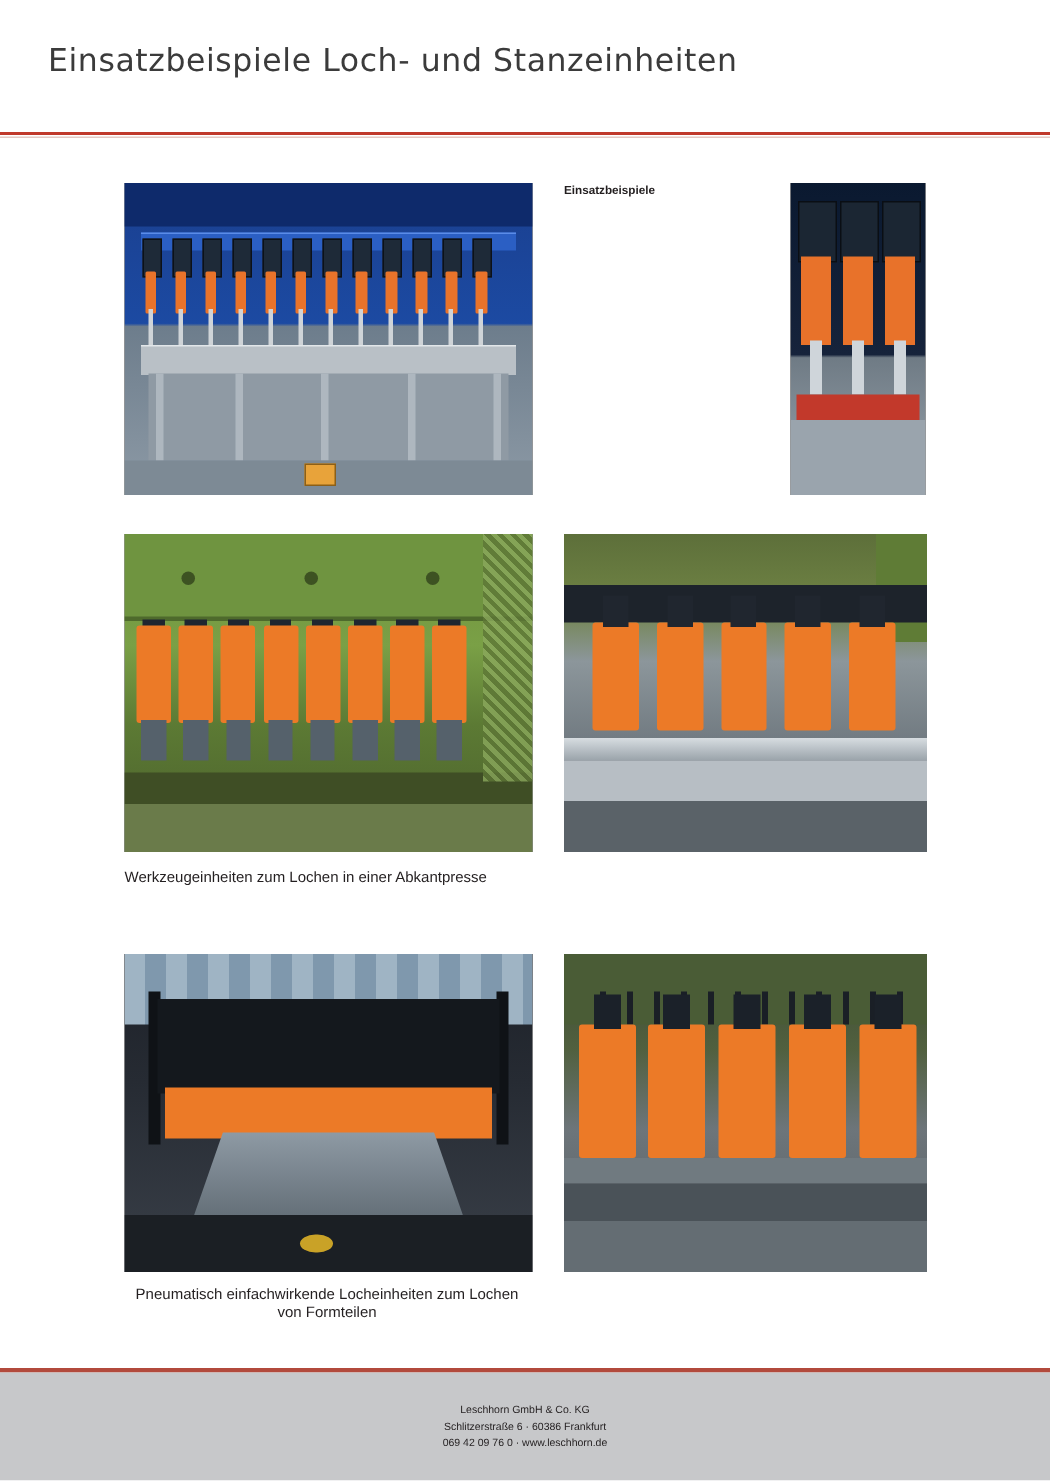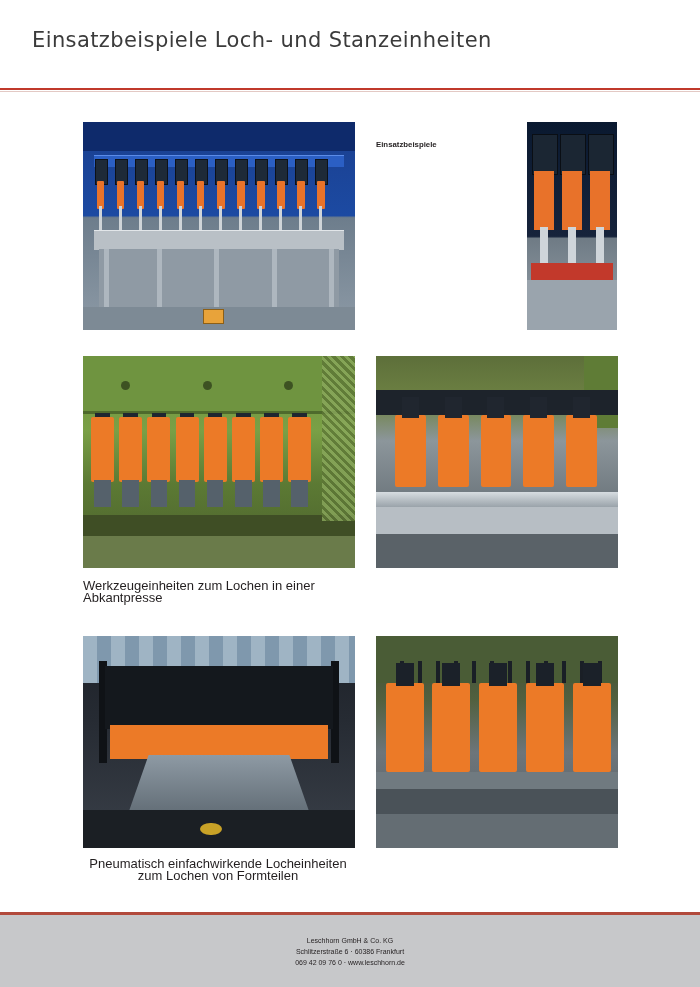--- a/index.html
+++ b/index.html
@@ -92,31 +92,31 @@
   }
 
   
   .figure {
     position: absolute;
     overflow: hidden;
     background: #333;
   }
   .caption {
     position: absolute;
-    font-size: 13px;
+    font-size: 10px;
     line-height: 11.5px;
     color: #231f20;
     font-family: "Liberation Sans", sans-serif;
   }
 
   
   .intro {
     position: absolute;
     left: 376px;
-    top: 140px;
+    top: 122px;
     width: 138px;
   }
   .intro-title {
     font-size: 7.8px;
     font-weight: 700;
     margin-bottom: 6px;
     color: #231f20;
   }
   .intro-body {
     font-size: 7.8px;

